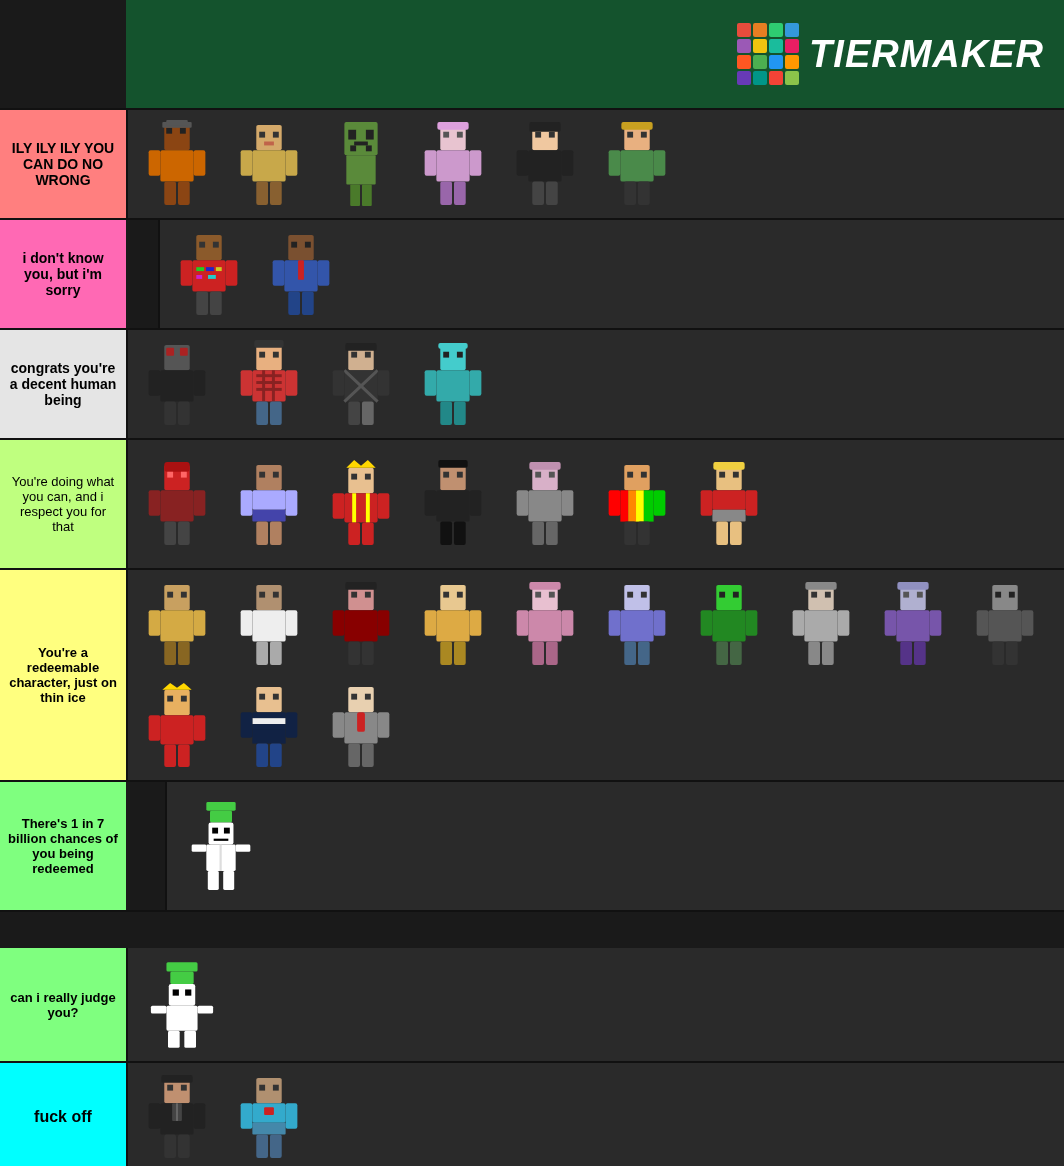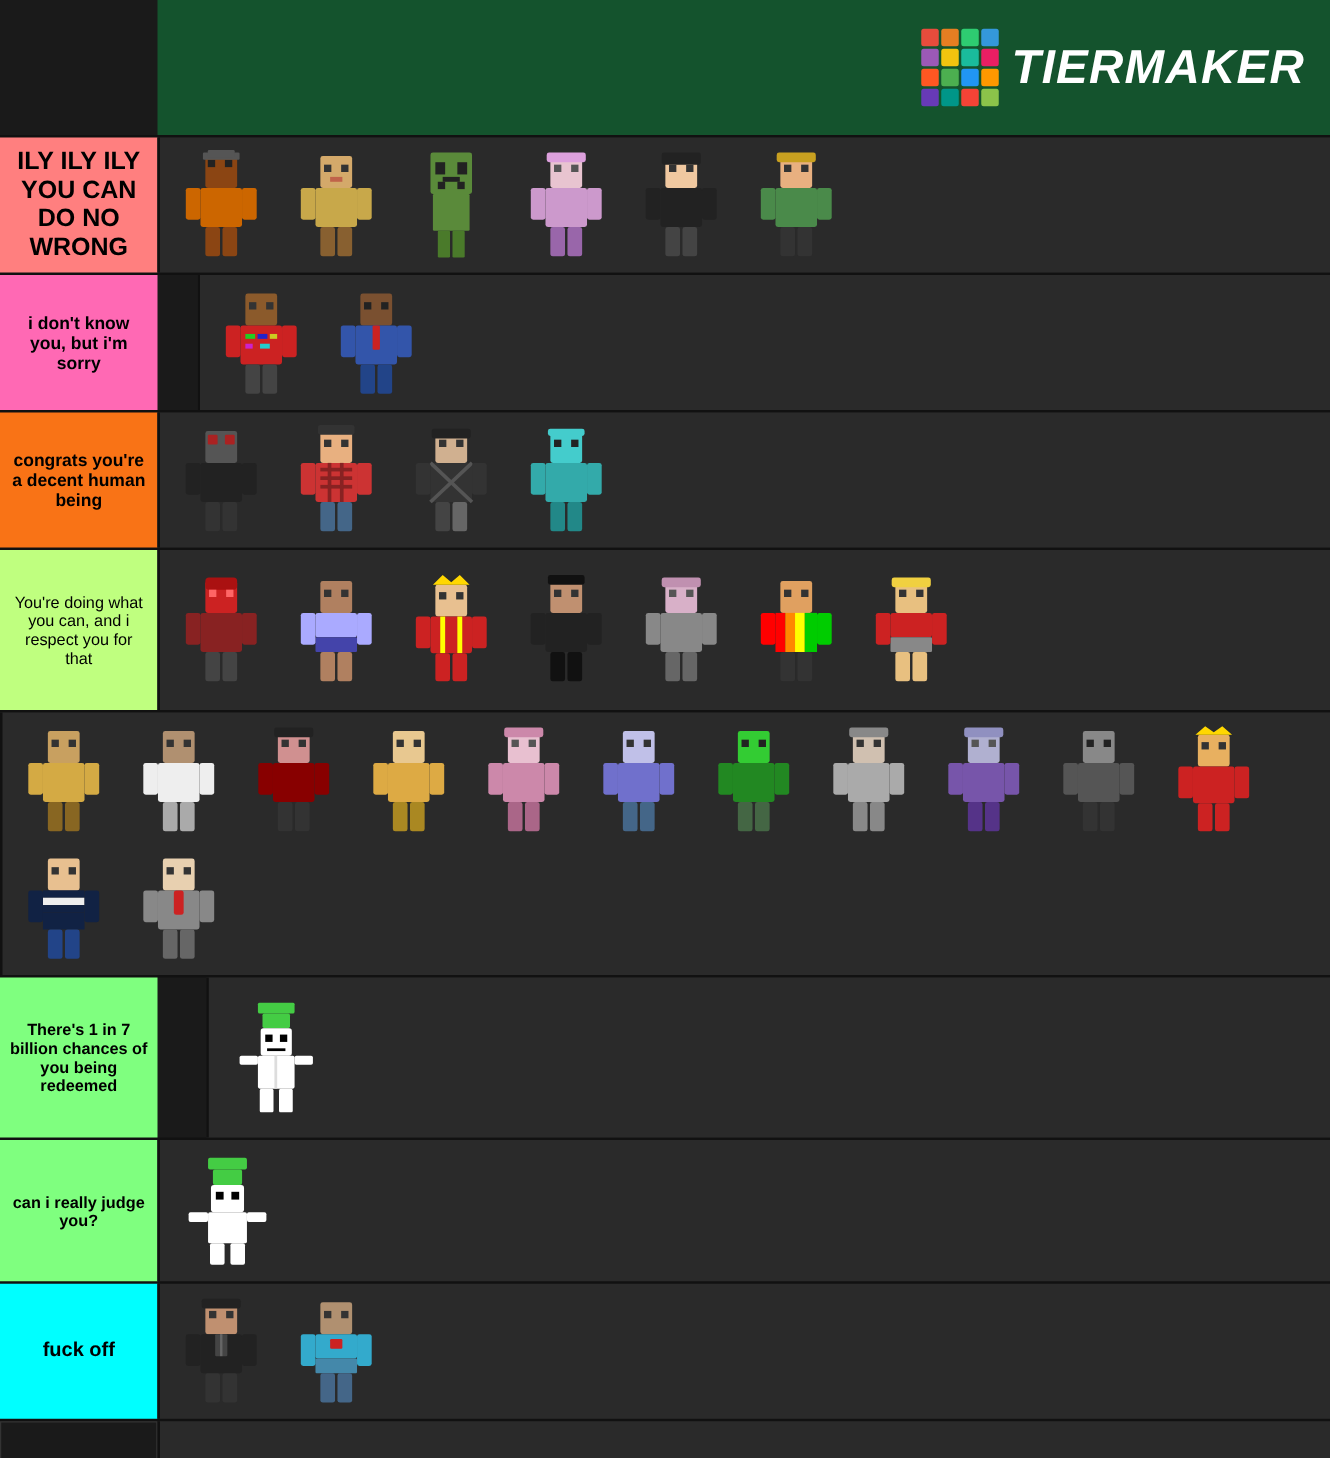--- a/index.html
+++ b/index.html
@@ -135,21 +135,21 @@
           <div class="logo-cell" style="background:#009688;"></div>
           <div class="logo-cell" style="background:#f44336;"></div>
           <div class="logo-cell" style="background:#8bc34a;"></div>
         </div>
         <div class="logo-text">TiERMAKER</div>
       </div>
     </div>
   </div>
 
   <div class="tier-row" style="min-height:110px;">
-    <div class="tier-label row-s" style="font-size:20px;">ILY ILY ILY YOU CAN DO NO WRONG</div>
+    <div class="tier-label row-s" style="font-size:14px;">ILY ILY ILY YOU CAN DO NO WRONG</div>
     <div class="tier-content">
 
       <div class="tier-item">
         <svg class="char-svg" viewBox="0 0 70 90">
           <rect x="22" y="5" width="26" height="26" rx="2" fill="#8B4513"></rect>
           <rect x="24" y="8" width="6" height="6" fill="#222"></rect>
           <rect x="38" y="8" width="6" height="6" fill="#222"></rect>
           <rect x="18" y="31" width="34" height="32" rx="2" fill="#cc6600"></rect>
           <rect x="22" y="63" width="12" height="24" rx="2" fill="#8B4513"></rect>
           <rect x="36" y="63" width="12" height="24" rx="2" fill="#8B4513"></rect>
@@ -267,21 +267,21 @@
           <rect x="22" y="63" width="12" height="24" rx="2" fill="#224488"></rect>
           <rect x="36" y="63" width="12" height="24" rx="2" fill="#224488"></rect>
           <rect x="6" y="31" width="12" height="26" rx="2" fill="#3355aa"></rect>
           <rect x="52" y="31" width="12" height="26" rx="2" fill="#3355aa"></rect>
         </svg>
       </div>
     </div>
   </div>
 
   <div class="tier-row" style="min-height:110px;">
-    <div class="tier-label" style="background:#f97316; width:126px; min-width:126px; display:flex; align-items:center; justify-content:center; text-align:center; font-weight:bold; font-size:14px; padding:8px; color:#000;">congrats you're a decent human being</div>
+    <div class="tier-label" style="background:#e5e5e5; width:126px; min-width:126px; display:flex; align-items:center; justify-content:center; text-align:center; font-weight:bold; font-size:14px; padding:8px; color:#000;">congrats you're a decent human being</div>
     <div class="tier-content">
 
       <div class="tier-item">
         <svg class="char-svg" viewBox="0 0 70 90">
           <rect x="22" y="5" width="26" height="26" rx="2" fill="#555"></rect>
           <rect x="24" y="8" width="8" height="8" fill="#aa2222" rx="1"></rect>
           <rect x="38" y="8" width="8" height="8" fill="#aa2222" rx="1"></rect>
           <rect x="18" y="31" width="34" height="32" rx="2" fill="#222"></rect>
           <rect x="22" y="63" width="12" height="24" rx="2" fill="#333"></rect>
           <rect x="36" y="63" width="12" height="24" rx="2" fill="#333"></rect>
@@ -448,20 +448,21 @@
           <rect x="22" y="63" width="12" height="24" rx="2" fill="#e8c080"></rect>
           <rect x="36" y="63" width="12" height="24" rx="2" fill="#e8c080"></rect>
           <rect x="6" y="31" width="12" height="26" rx="2" fill="#cc2222"></rect>
           <rect x="52" y="31" width="12" height="26" rx="2" fill="#cc2222"></rect>
         </svg>
       </div>
     </div>
   </div>
 
   <div class="tier-row" style="min-height:170px; flex-wrap:wrap;">
+    <div class="tier-label" style="background:#ffff7f; width:126px; min-width:126px; display:flex; align-items:center; justify-content:center; text-align:center; font-weight:bold; font-size:13px; padding:8px; color:#000;">You're a redeemable character, just on thin ice</div>
     <div class="tier-content-multi" style="min-height:170px;">
 
       <div class="tier-item">
         <svg class="char-svg" viewBox="0 0 70 90">
           <rect x="22" y="5" width="26" height="26" rx="2" fill="#c8a060"></rect>
           <rect x="25" y="12" width="6" height="6" fill="#333"></rect>
           <rect x="39" y="12" width="6" height="6" fill="#333"></rect>
           <rect x="18" y="31" width="34" height="32" rx="2" fill="#d4aa44"></rect>
           <rect x="22" y="63" width="12" height="24" rx="2" fill="#886622"></rect>
           <rect x="36" y="63" width="12" height="24" rx="2" fill="#886622"></rect>
@@ -651,21 +652,21 @@
           <rect x="27" y="94" width="15" height="26" rx="2" fill="#ffffff"></rect>
           <rect x="48" y="94" width="15" height="26" rx="2" fill="#ffffff"></rect>
 
           <rect x="5" y="58" width="20" height="10" rx="2" fill="#ffffff"></rect>
           <rect x="65" y="58" width="20" height="10" rx="2" fill="#ffffff"></rect>
         </svg>
       </div>
     </div>
   </div>
 
-  <div class="tier-row" style="min-height:110px;">
+  <div class="tier-row" style="min-height:110px;margin-top:36px;">
     <div class="tier-label" style="background:#7fff7f; width:126px; min-width:126px; display:flex; align-items:center; justify-content:center; text-align:center; font-weight:bold; font-size:13px; padding:8px; color:#000;">can i really judge you?</div>
     <div class="tier-content">
       <div class="tier-item" style="width:100px; height:105px;">
         <svg class="char-svg" viewBox="0 0 90 110" width="90" height="105">
 
           <rect x="25" y="0" width="40" height="12" rx="2" fill="#44cc44"></rect>
           <rect x="30" y="12" width="30" height="16" rx="2" fill="#44cc44"></rect>
 
           <rect x="28" y="28" width="34" height="28" rx="3" fill="#ffffff"></rect>
           <rect x="33" y="35" width="8" height="8" fill="#000"></rect>

